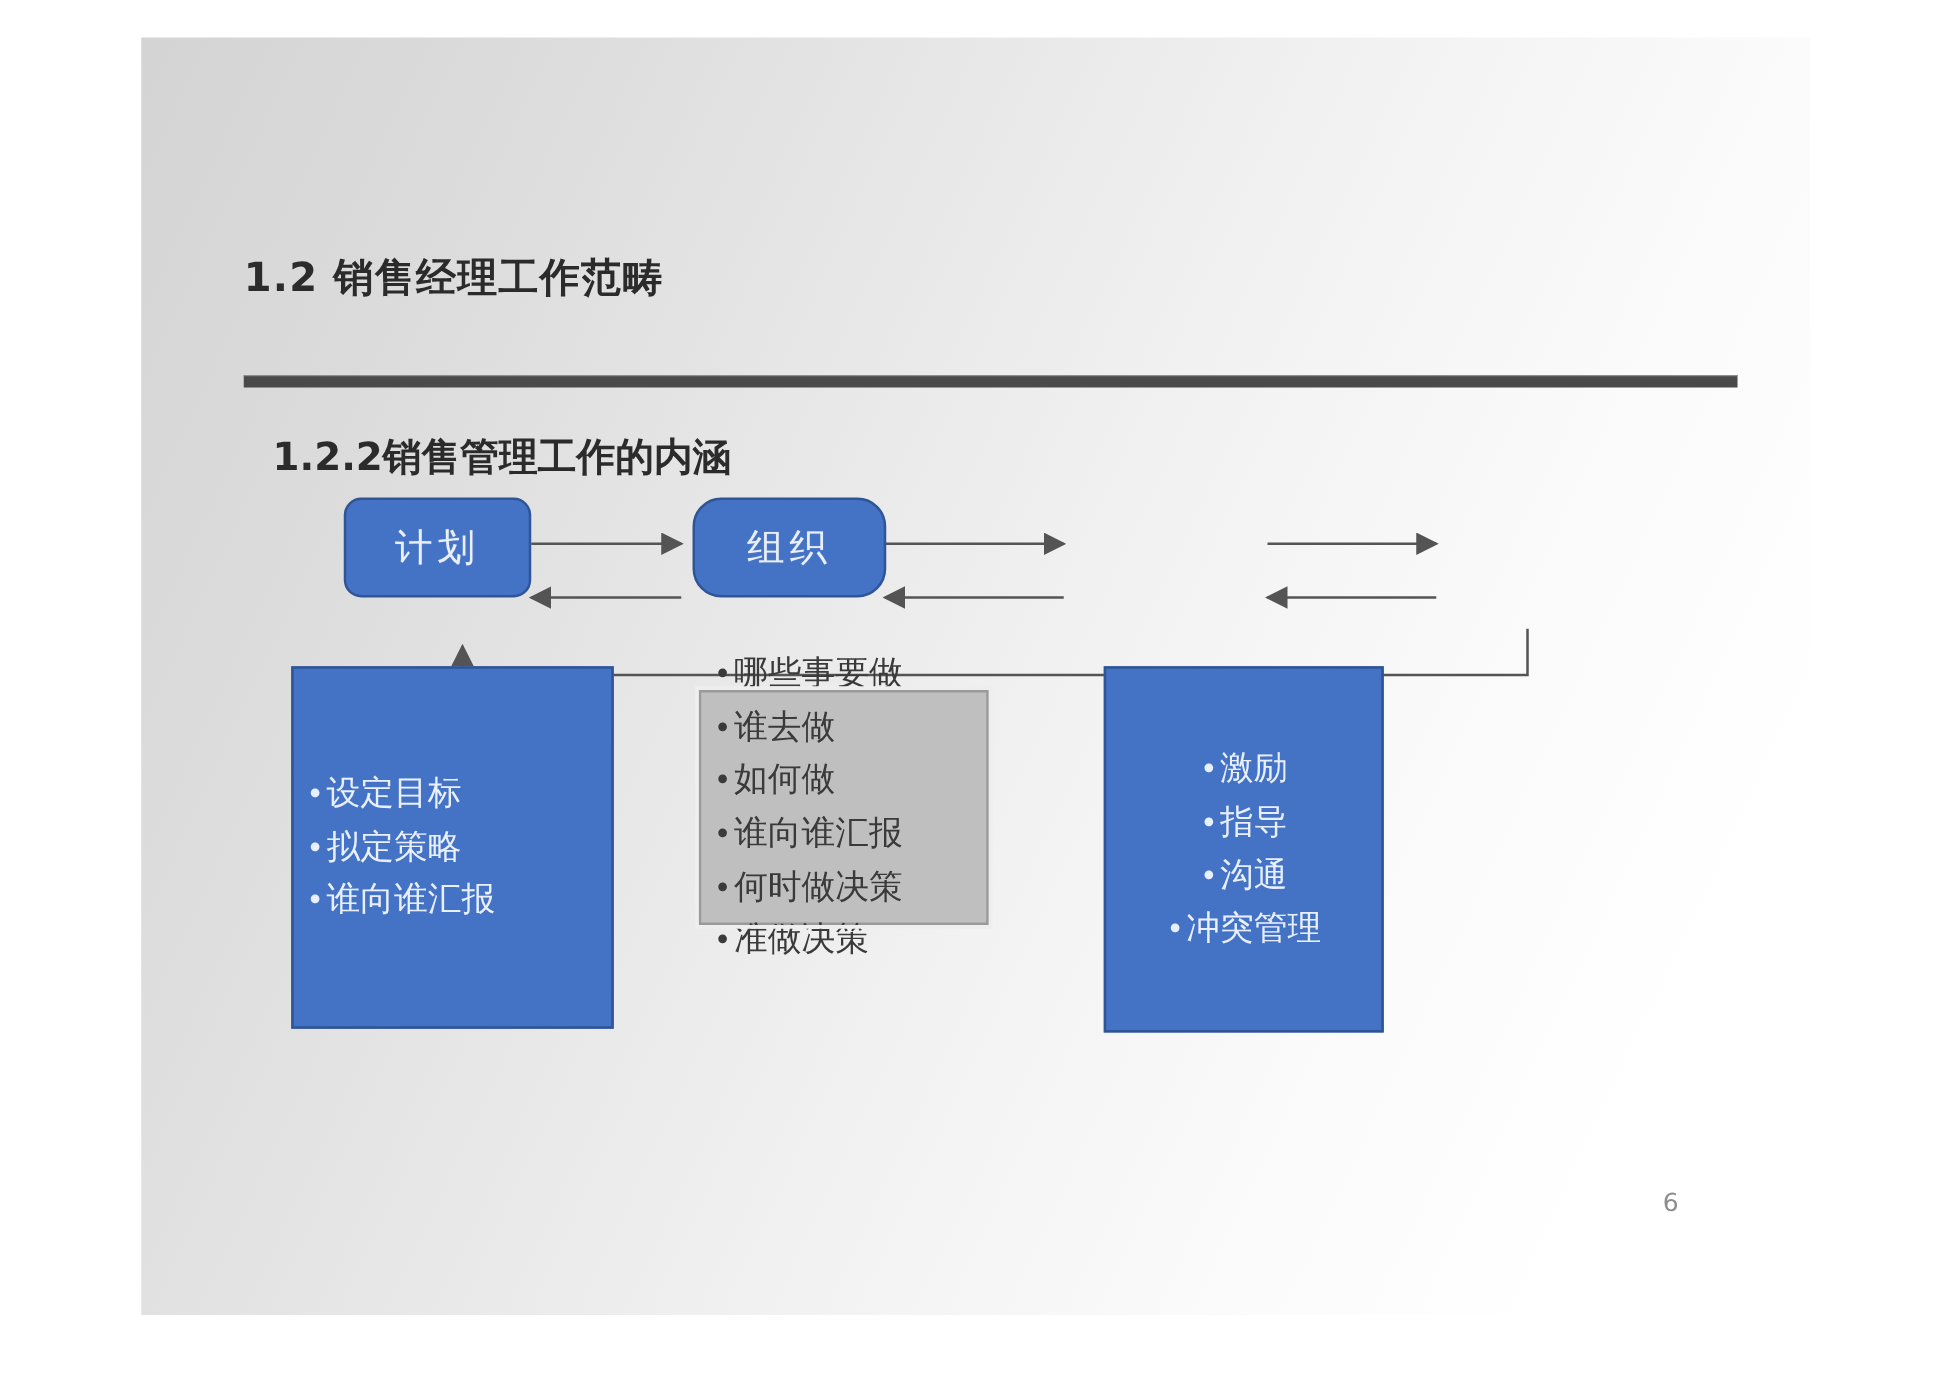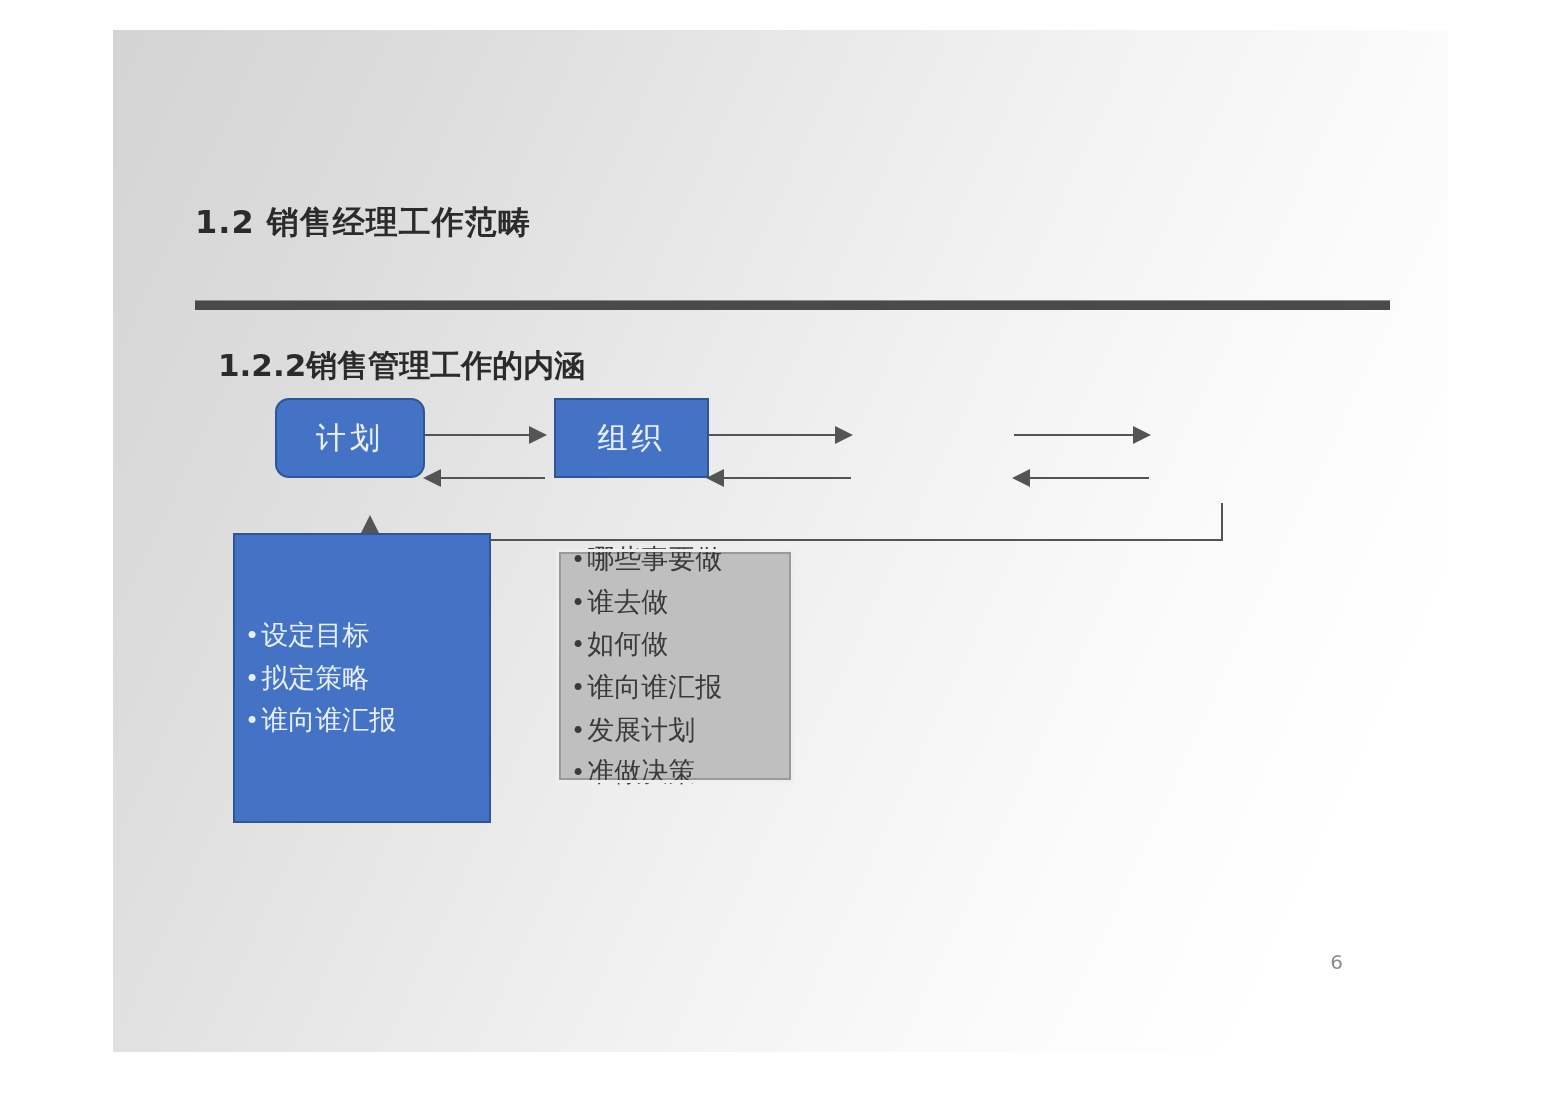--- a/index.html
+++ b/index.html
@@ -173,40 +173,46 @@
 
       <line x1="1036" y1="448" x2="901" y2="448" stroke="#545454" stroke-width="2" marker-end="url(#arrowL)"></line>
 
       <path d="M1109,473 L1109,510 L257,510 L257,487" fill="none" stroke="#545454" stroke-width="2" marker-end="url(#arrowU)"></path>
     </svg>
 
     <div class="node" style="left:162px; top:368px; width:150px; height:80px;border-radius:14px;">
       <span class="node-label">计划</span>
     </div>
 
-    <div class="node" style="left:441px; top:368px; width:155px; height:80px;">
+    <div class="node" style="left:441px; top:368px; width:155px; height:80px;border-radius:23px;">
       <span class="node-label">组织</span>
     </div>
 
 
 
     <div class="detail align-left" style="left:120px; top:503px; width:258px; height:290px;">
       <div class="item">设定目标</div>
       <div class="item">拟定策略</div>
       <div class="item">谁向谁汇报</div>
     </div>
 
-    <div class="detail gray align-left" style="left:446px; top:522px; width:232px; height:228px;">
+    <div class="detail gray align-left" style="left:446px; top:522px; width:232px; height:188px;">
       <div class="item">哪些事要做</div>
       <div class="item">谁去做</div>
       <div class="item">如何做</div>
       <div class="item">谁向谁汇报</div>
-      <div class="item">发展计划</div>
+      <div class="item">何时做决策</div>
       <div class="item">准做决策</div>
     </div>
 
+    <div class="detail align-center" style="left:770px; top:503px; width:224px; height:293px;">
+      <div class="item">激励</div>
+      <div class="item">指导</div>
+      <div class="item">沟通</div>
+      <div class="item">冲突管理</div>
+    </div>
 
 
   </div>
 
   <div id="page-number">6</div>
 
 </div>
 
 </body></html>

